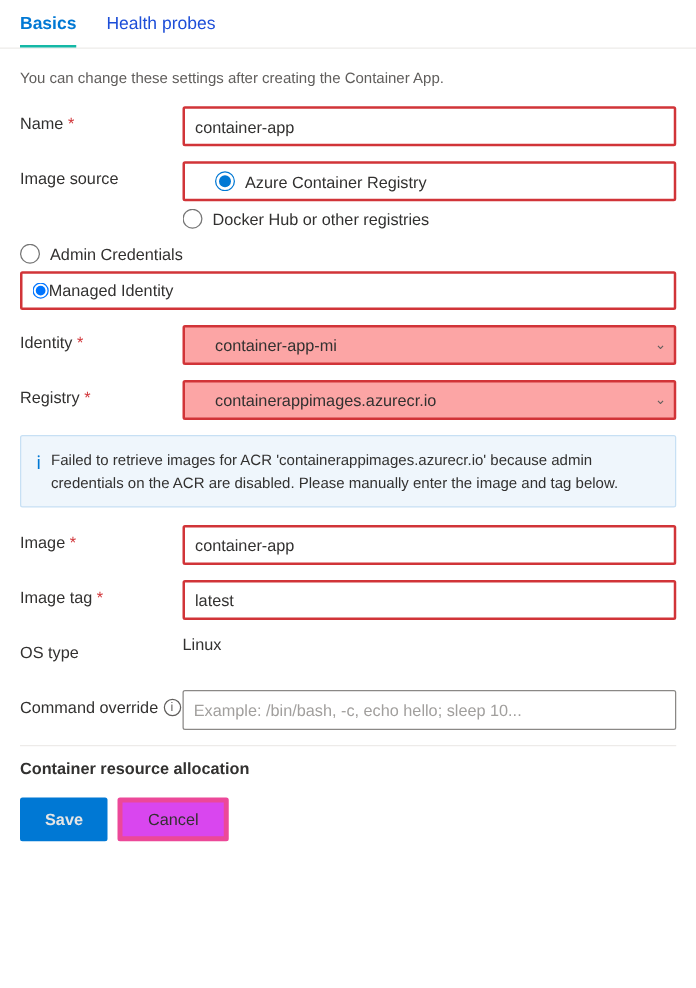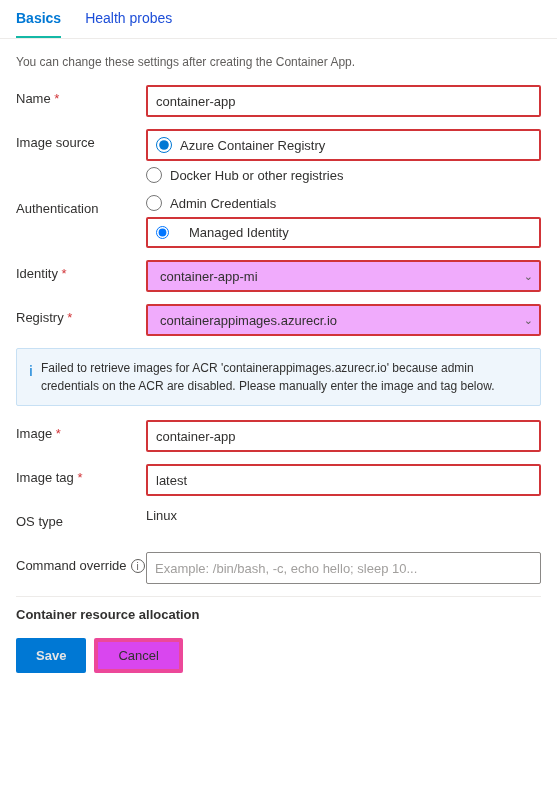--- a/index.html
+++ b/index.html
@@ -101,24 +101,24 @@
     
     .select-wrapper {
       position: relative;
       width: 100%;
     }
     .select-wrapper select {
       width: 100%;
       height: 32px;
       border: 1px solid #8a8886;
       border-radius: 2px;
-      padding: 4px 32px 4px 12px;
-      font-size: 13px;
-      color: #323130;
-      background: #f0abfc;
+      padding: 4px 32px 4px 24px;
+      font-size: 13px;
+      color: #323130;
+      background: #fca5a5;
       appearance: none;
       cursor: pointer;
       outline: none;
     }
     .select-chevron {
       position: absolute;
       right: 8px;
       top: 50%;
       transform: translateY(-50%);
       pointer-events: none;
@@ -202,31 +202,31 @@
       border-radius: 2px;
       padding: 6px 20px;
       font-size: 13px;
       cursor: pointer;
     }
 
     
     .source-wrapper {
       border: 2px solid #d13438;
       border-radius: 2px;
-      padding: 6px 8px;
+      padding: 6px 24px;
     }
 
     
     .managed-id-wrapper {
       border: 2px solid #d13438;
       border-radius: 2px;
       padding: 6px 8px;
       display: flex;
       align-items: center;
-      gap: 20px;
+      gap: 0;
     }
 
     
     .input-red {
       border: 2px solid #d13438 !important;
     }
 
     .dropdown-red {
       border: 2px solid #d13438 !important;
     }
@@ -265,21 +265,20 @@
       <div style="margin-top:6px;">
         <label class="radio-option">
           <input type="radio" name="image-source" style="">
           <span>Docker Hub or other registries</span>
         </label>
       </div>
     </div>
   </div>
 
   <div class="form-row">
-    <div class="form-label">Authentication</div>
     <div class="form-control">
       <label class="radio-option">
         <input type="radio" name="authentication" style="">
         <span>Admin Credentials</span>
       </label>
       <div style="margin-top:6px;">
         <div class="managed-id-wrapper">
           <input type="radio" name="authentication" checked="" style="">
           <span>Managed Identity</span>
         </div>

